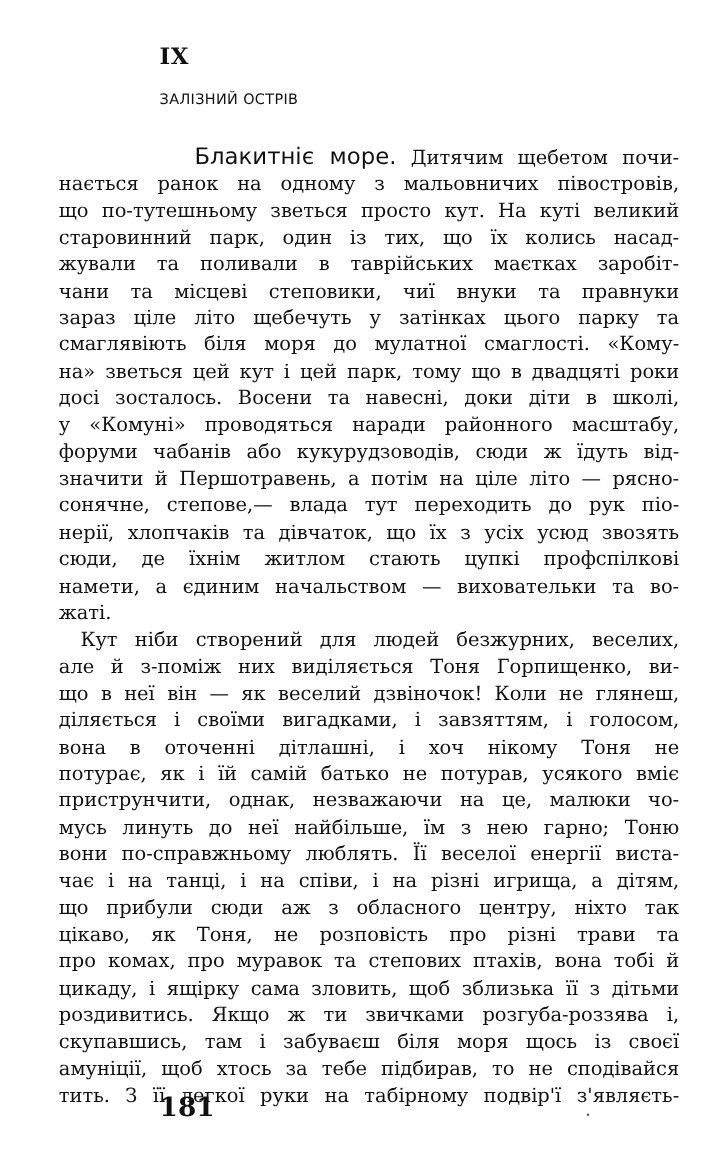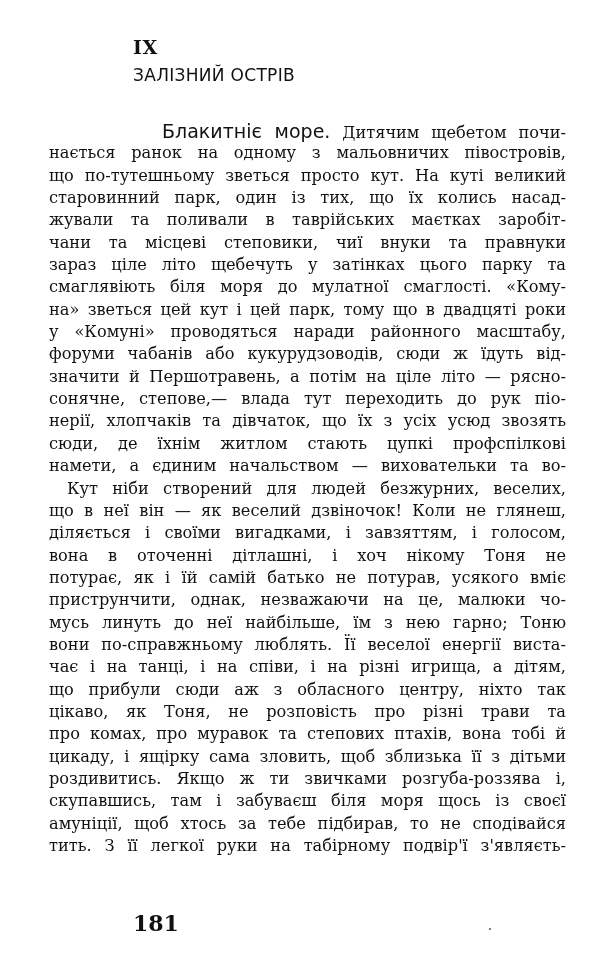--- a/index.html
+++ b/index.html
@@ -3,22 +3,22 @@
 <meta charset="utf-8">
 <style>
   html, body { margin: 0; padding: 0; background: #ffffff; }
   body { width: 600px; height: 978px; position: relative; overflow: hidden; color: #111; }
   .page { position: absolute; left: 0; top: 0; width: 600px; height: 978px; }
   .chapter-num {
     position: absolute; left: 133px; top: 36px;
     font-family: "DejaVu Serif", serif; font-weight: bold; font-size: 19px; letter-spacing: 0.5px;
   }
   .chapter-title {
-    position: absolute; left: 133px; top: 65px;
-    font-family: "DejaVu Sans", sans-serif; font-size: 17px; letter-spacing: 0.3px;
+    position: absolute; left: 133px; top: 76px;
+    font-family: "DejaVu Sans", sans-serif; font-size: 12px; letter-spacing: 0.3px;
   }
   .body-text {
     position: absolute; left: 37px; top: 120px; width: 529px;
     font-family: "DejaVu Serif", serif; font-size: 16.2px; line-height: 22.35px;
   }
   .line {
     display: block; height: 22.35px; white-space: nowrap; overflow: visible;
     text-align: justify; text-align-last: justify; margin-left: 12px;
   }
   .line.last { text-align-last: left; }
@@ -42,29 +42,32 @@
 
     <span class="line indent-first"><span class="lead-in">Блакитніє море.</span><span> Дитячим щебетом почи-</span></span>
     <span class="line">нається ранок на одному з мальовничих півостровів,</span>
     <span class="line">що по-тутешньому зветься просто кут. На куті великий</span>
     <span class="line">старовинний парк, один із тих, що їх колись насад-</span>
     <span class="line">жували та поливали в таврійських маєтках заробіт-</span>
     <span class="line">чани та місцеві степовики, чиї внуки та правнуки</span>
     <span class="line">зараз ціле літо щебечуть у затінках цього парку та</span>
     <span class="line">смаглявіють біля моря до мулатної смаглості. «Кому-</span>
     <span class="line">на» зветься цей кут і цей парк, тому що в двадцяті роки</span>
+    <span class="line">досі зосталось. Восени та навесні, доки діти в школі,</span>
     <span class="line">у «Комуні» проводяться наради районного масштабу,</span>
     <span class="line">форуми чабанів або кукурудзоводів, сюди ж їдуть від-</span>
     <span class="line">значити й Першотравень, а потім на ціле літо — рясно-</span>
     <span class="line">сонячне, степове,— влада тут переходить до рук піо-</span>
     <span class="line">нерії, хлопчаків та дівчаток, що їх з усіх усюд звозять</span>
     <span class="line">сюди, де їхнім житлом стають цупкі профспілкові</span>
     <span class="line">намети, а єдиним начальством — виховательки та во-</span>
+    <span class="line last">жаті.</span>
 
     <span class="line indent-para">Кут ніби створений для людей безжурних, веселих,</span>
+    <span class="line">але й з-поміж них виділяється Тоня Горпищенко, ви-</span>
     <span class="line">що в неї він — як веселий дзвіночок! Коли не глянеш,</span>
     <span class="line">діляється і своїми вигадками, і завзяттям, і голосом,</span>
     <span class="line">вона в оточенні дітлашні, і хоч нікому Тоня не</span>
     <span class="line">потурає, як і їй самій батько не потурав, усякого вміє</span>
     <span class="line">приструнчити, однак, незважаючи на це, малюки чо-</span>
     <span class="line">мусь линуть до неї найбільше, їм з нею гарно; Тоню</span>
     <span class="line">вони по-справжньому люблять. Її веселої енергії виста-</span>
     <span class="line">чає і на танці, і на співи, і на різні игрища, а дітям,</span>
     <span class="line">що прибули сюди аж з обласного центру, ніхто так</span>
     <span class="line">цікаво, як Тоня, не розповість про різні трави та</span>

